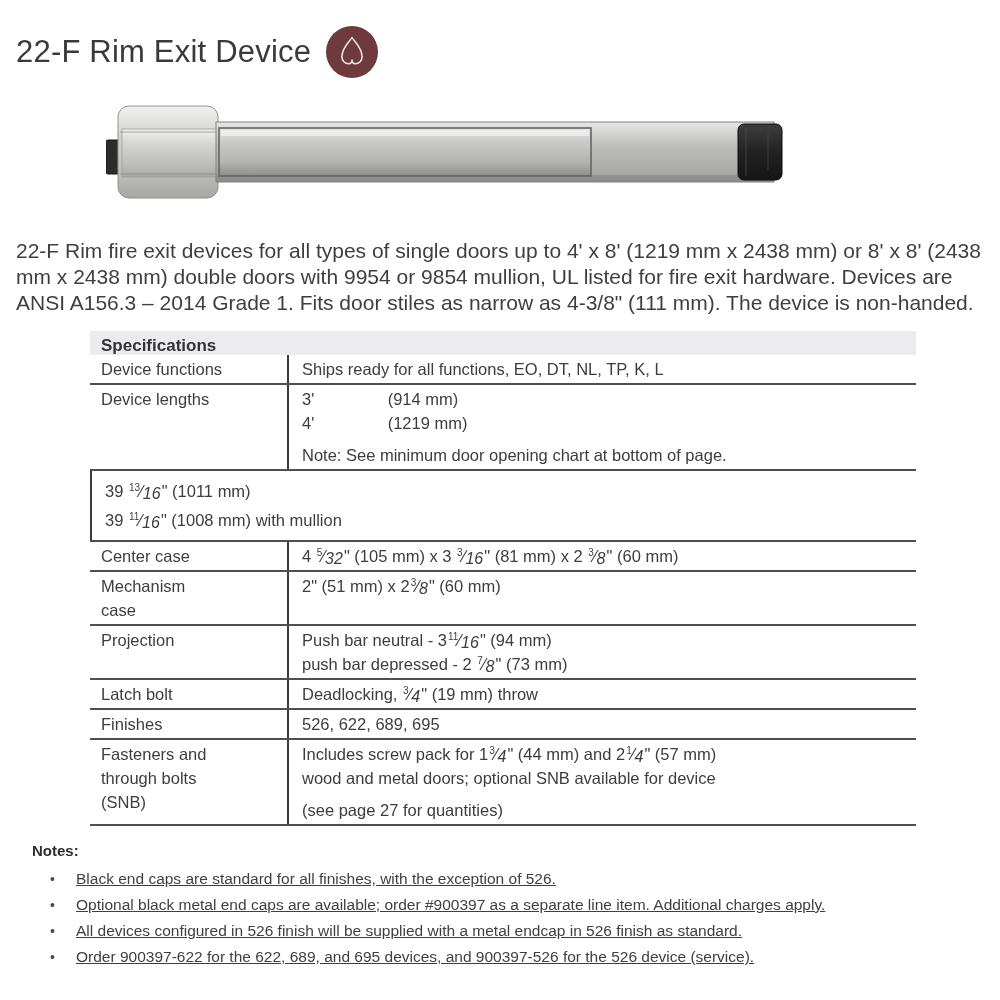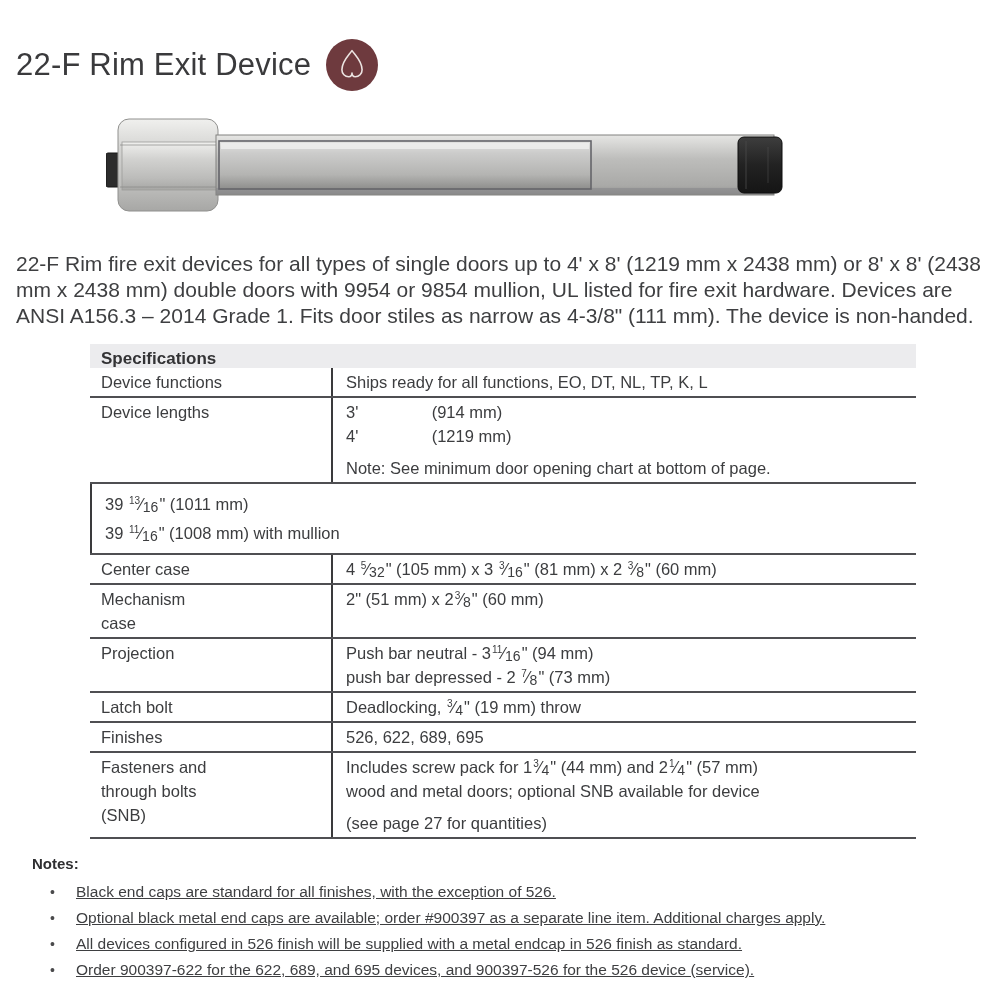--- a/index.html
+++ b/index.html
@@ -1,41 +1,41 @@
 <!DOCTYPE html>
 <html><head>
 <meta charset="utf-8">
 <style>
   html,body{margin:0;padding:0;background:#ffffff;}
   body{font-family:"Liberation Sans","DejaVu Sans",sans-serif;color:#3f4042;}
   .page{position:relative;width:1000px;height:1000px;box-sizing:border-box;padding:14px 16px;overflow:hidden;background:#fff;}
 
   
-  .title-row{display:flex;align-items:center;gap:15px;margin-top:25px;margin-left:0;}
+  .title-row{display:flex;align-items:center;gap:15px;margin-top:12px;margin-left:0;}
   .page-title{margin:0;font-size:31px;font-weight:500;color:#3a3a3c;letter-spacing:.2px;}
   .flame-badge{width:52px;height:52px;border-radius:50%;display:flex;align-items:center;justify-content:center;flex:0 0 auto;}
 
   
   .product{margin:24px 0 0 90px;}
   .product svg{display:block;}
 
   
   .desc{width:976px;margin:36px 0 0 0;font-size:21px;line-height:26px;color:#3e3f41;}
 
   
   .spec-table{width:826px;margin:15px 0 0 74px;font-size:16.5px;}
   .spec-header{height:24px;line-height:30px;background:#ececee;font-weight:bold;font-size:17px;padding-left:11px;color:#333335;}
-  .spec-row{display:flex;border-bottom:2px solid #4f4f52;gap:44px;}
+  .spec-row{display:flex;border-bottom:2px solid #4f4f52;}
   .spec-label{flex:0 0 178px;padding:2px 8px 2px 11px;white-space:pre-line;line-height:24px;color:#3c3d3f;}
   .spec-value{flex:1;border-left:2px solid #3a3a3c;padding:2px 8px 2px 13px;line-height:24px;white-space:pre-wrap;color:#3c3d3f;}
   .v-gap{height:8px;}
   .spec-row-2 .spec-value{padding-top:8px;padding-bottom:8px;}
   .spec-row-2 .v-line + .v-line{margin-top:5px;}
   .spec-value sup{font-size:10px;line-height:0;vertical-align:6px;margin-left:1px;}
-  .spec-value sub{font-size:14px;line-height:0;vertical-align:-2px;margin-right:1px;}
+  .spec-value sub{font-size:16px;line-height:0;vertical-align:-2px;margin-right:1px;font-style:italic;}
 
   
   .notes{margin:16px 0 0 16px;}
   .notes-title{font-size:15px;font-weight:bold;color:#2f2f31;}
   .notes-list{list-style:none;margin:9px 0 0 0;padding:0;width:830px;font-size:15.5px;line-height:22px;color:#3e3f41;text-decoration:underline;}
   .notes-list li{position:relative;padding-left:44px;margin-bottom:4px;}
   .notes-list li::before{content:"\2022";position:absolute;left:18px;top:0;font-size:14px;color:#4a4a4c;}
 </style>
 </head>
 <body>

